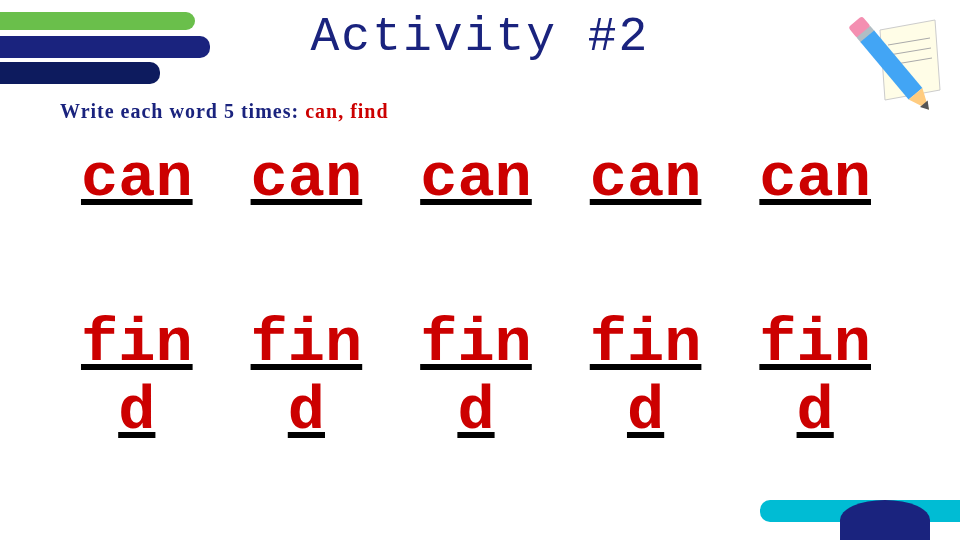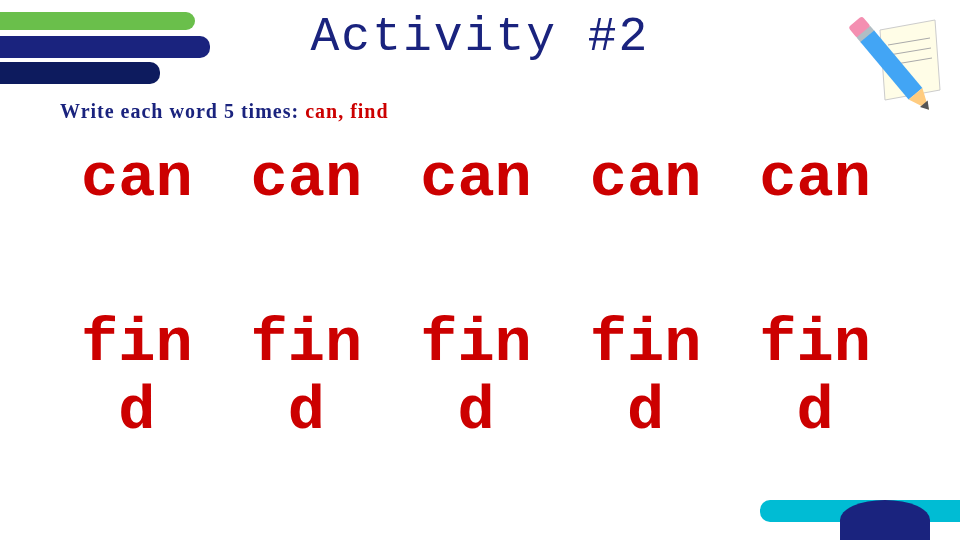--- a/index.html
+++ b/index.html
@@ -101,20 +101,21 @@
     }
 
     
     .words-row {
       position: absolute;
       left: 52px;
       right: 60px;
       display: flex;
       justify-content: space-around;
       align-items: center;
+      text-decoration: underline;
     }
     .words-row.row-can {
       top: 145px;
     }
     .words-row.row-find {
       top: 310px;
     }
 
     .word {
       font-size: 62px;

